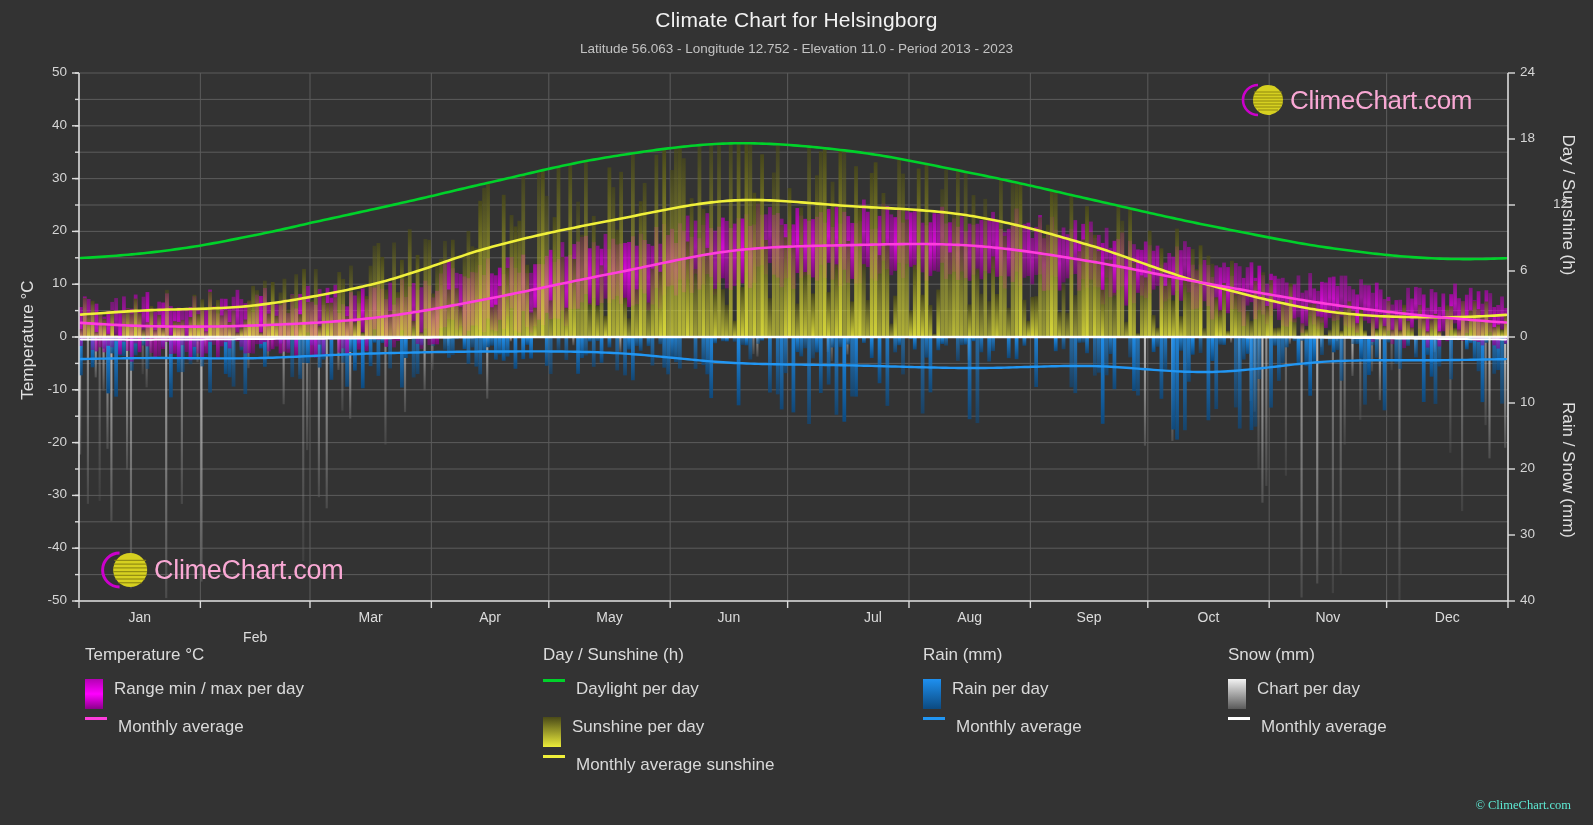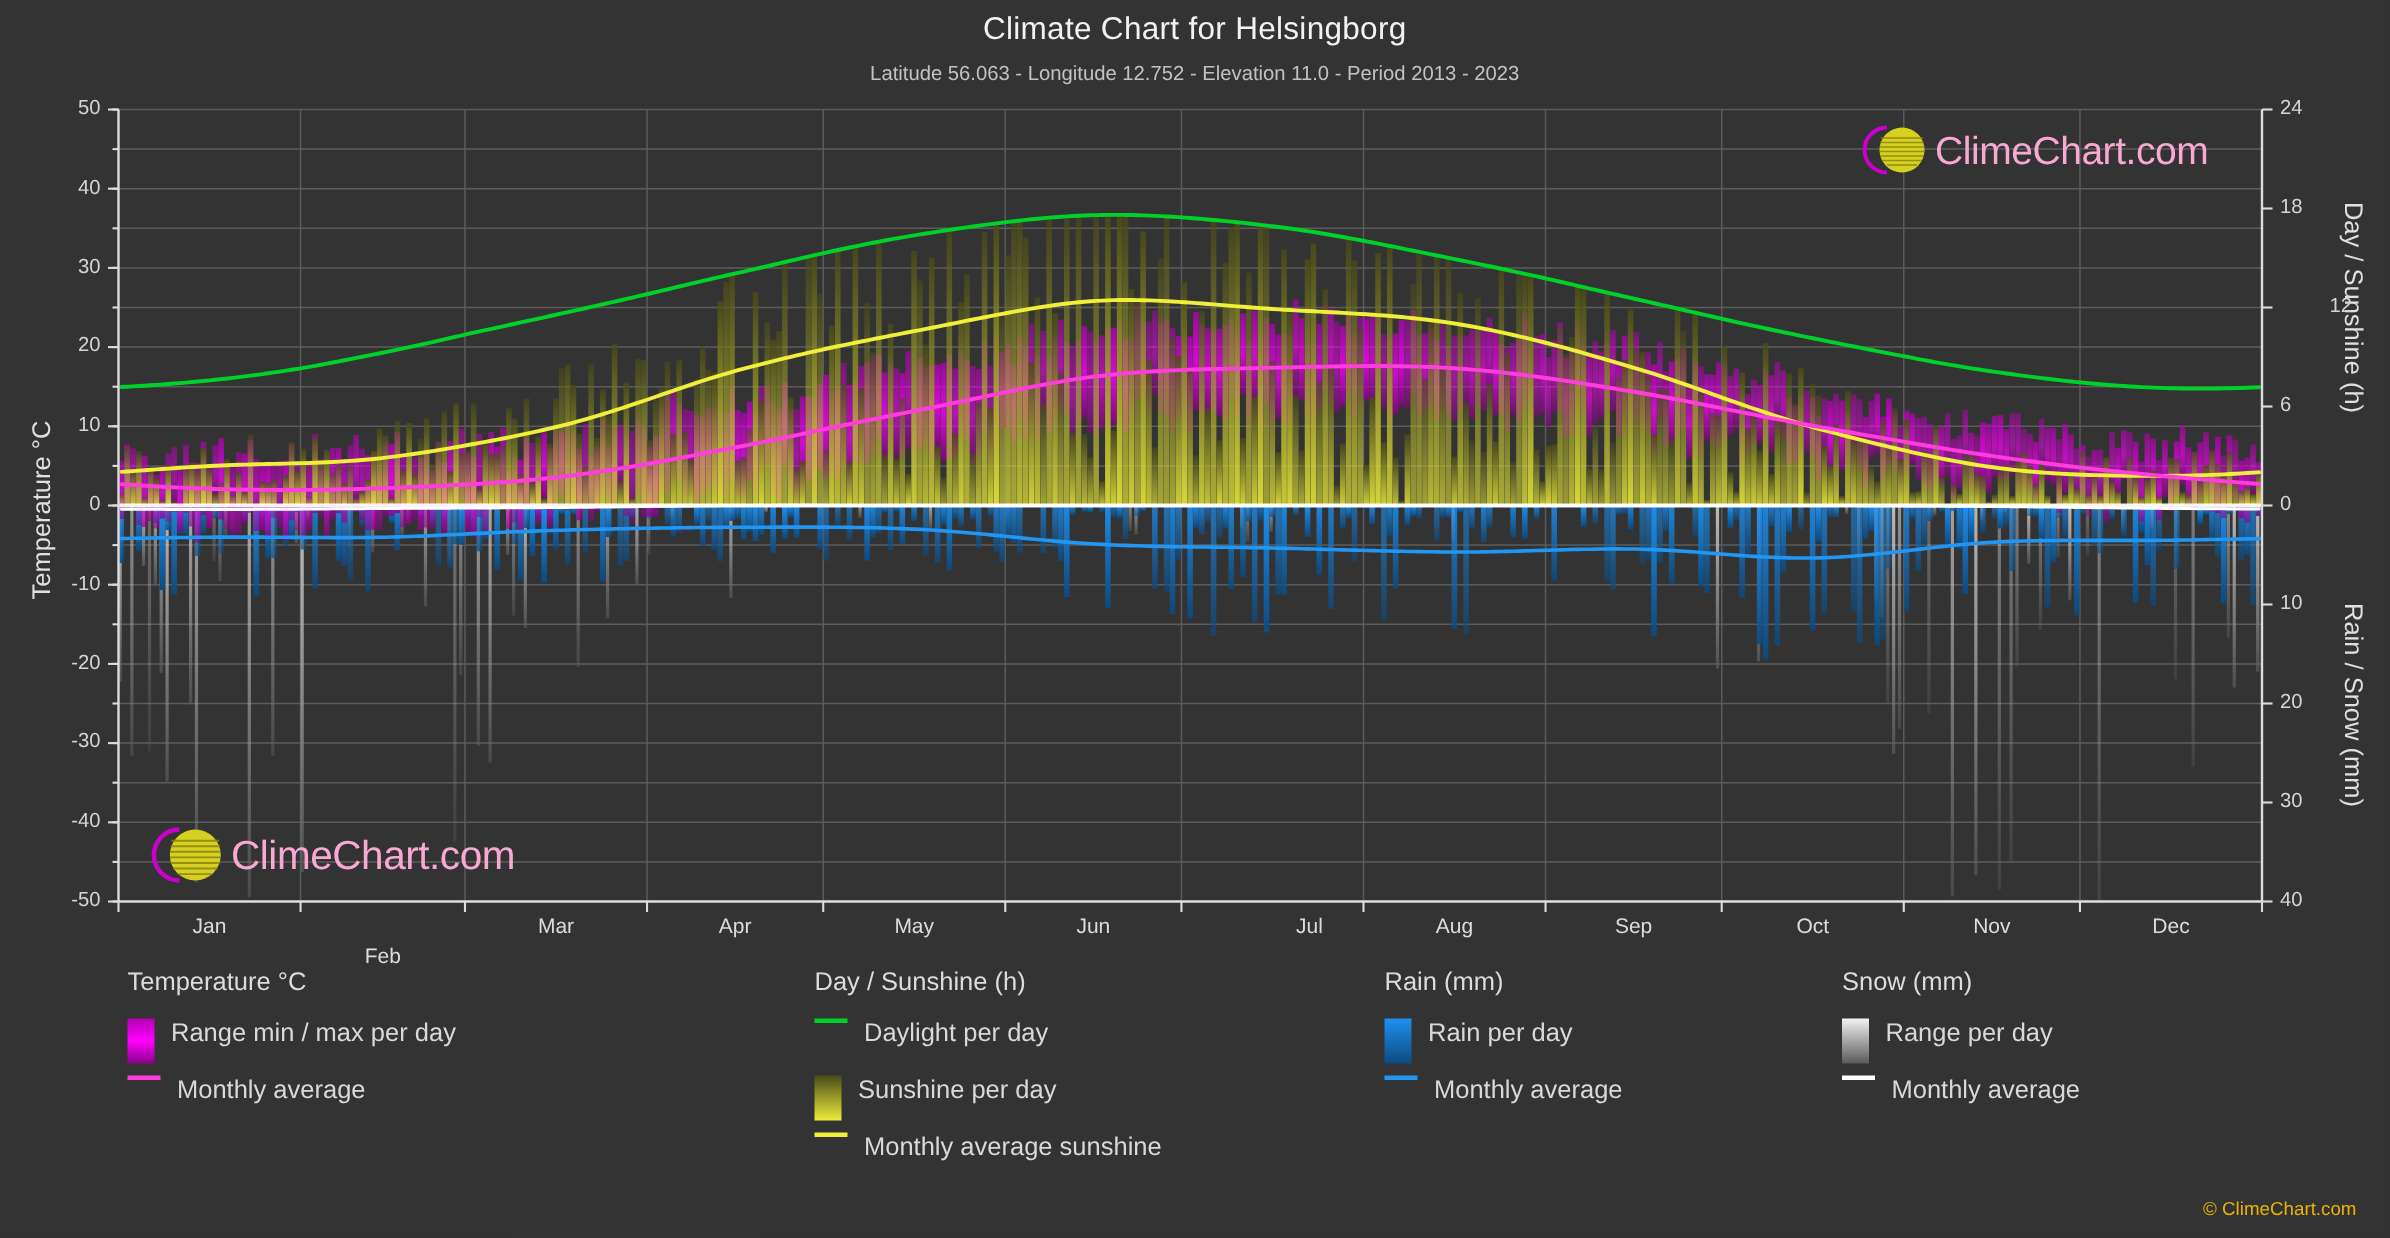--- a/index.html
+++ b/index.html
@@ -55,21 +55,21 @@
   .legend-head { font-size:17px; color:#dcdcdc; margin-bottom:14px; }
   .legend-row { display:flex; align-items:flex-start; height:38px; }
   .legend-row .swatch { width:18px; height:30px; margin-right:11px; flex:0 0 auto; }
   .legend-row .linesw { width:22px; height:3px; margin-right:11px; margin-left:0px; flex:0 0 auto; }
   .legend-row .lbl { font-size:17px; color:#d9d9d9; }
   #col-temp { left:85px; }
   #col-day  { left:543px; }
   #col-rain { left:923px; }
   #col-snow { left:1228px; }
 
-  #copyright { position:absolute; right:22px; bottom:12px; font-size:12.5px; color:#eab308; }
+  #copyright { position:absolute; right:22px; bottom:12px; font-size:12.5px; color:#5eead4;font-family:Liberation Serif, serif; }
 </style>
 </head>
 <body>
 
 <div id="header">
   <div id="chart-title">Climate Chart for Helsingborg</div>
   <div id="chart-subtitle">Latitude 56.063 - Longitude 12.752 - Elevation 11.0 - Period 2013 - 2023</div>
 </div>
 
 <div id="plot-wrap">
@@ -1396,21 +1396,21 @@
     <div class="legend-row">
       <span class="linesw" style="background:#2196f3"></span>
       <span class="lbl">Monthly average</span>
     </div>
   </div>
 
   <div class="legend-col" id="col-snow">
     <div class="legend-head">Snow (mm)</div>
     <div class="legend-row">
       <span class="swatch" style="background:linear-gradient(#f2f2f2,#5a5a5a)"></span>
-      <span class="lbl">Range per day</span>
+      <span class="lbl">Chart per day</span>
     </div>
     <div class="legend-row">
       <span class="linesw" style="background:#ffffff"></span>
       <span class="lbl">Monthly average</span>
     </div>
   </div>
 </div>
 
 <div id="copyright">© ClimeChart.com</div>
 

